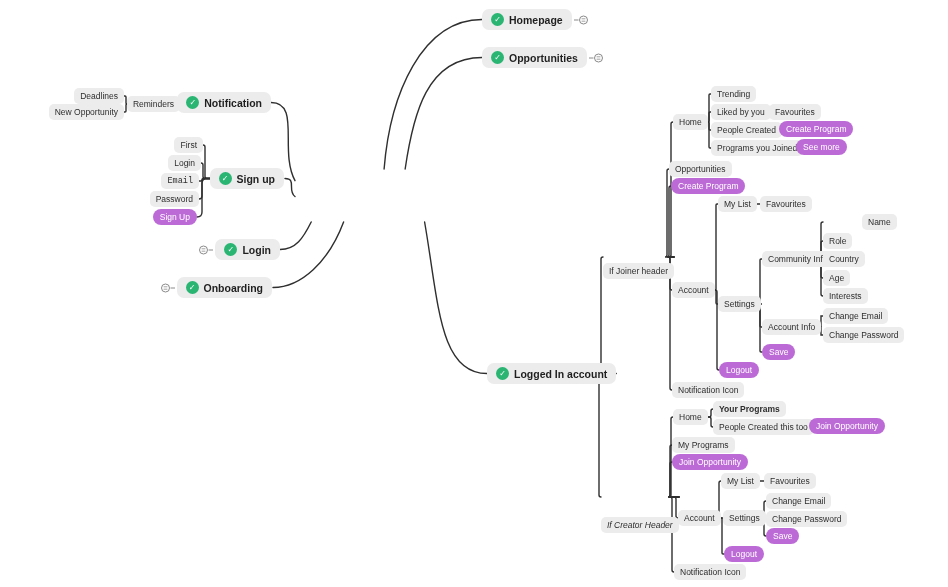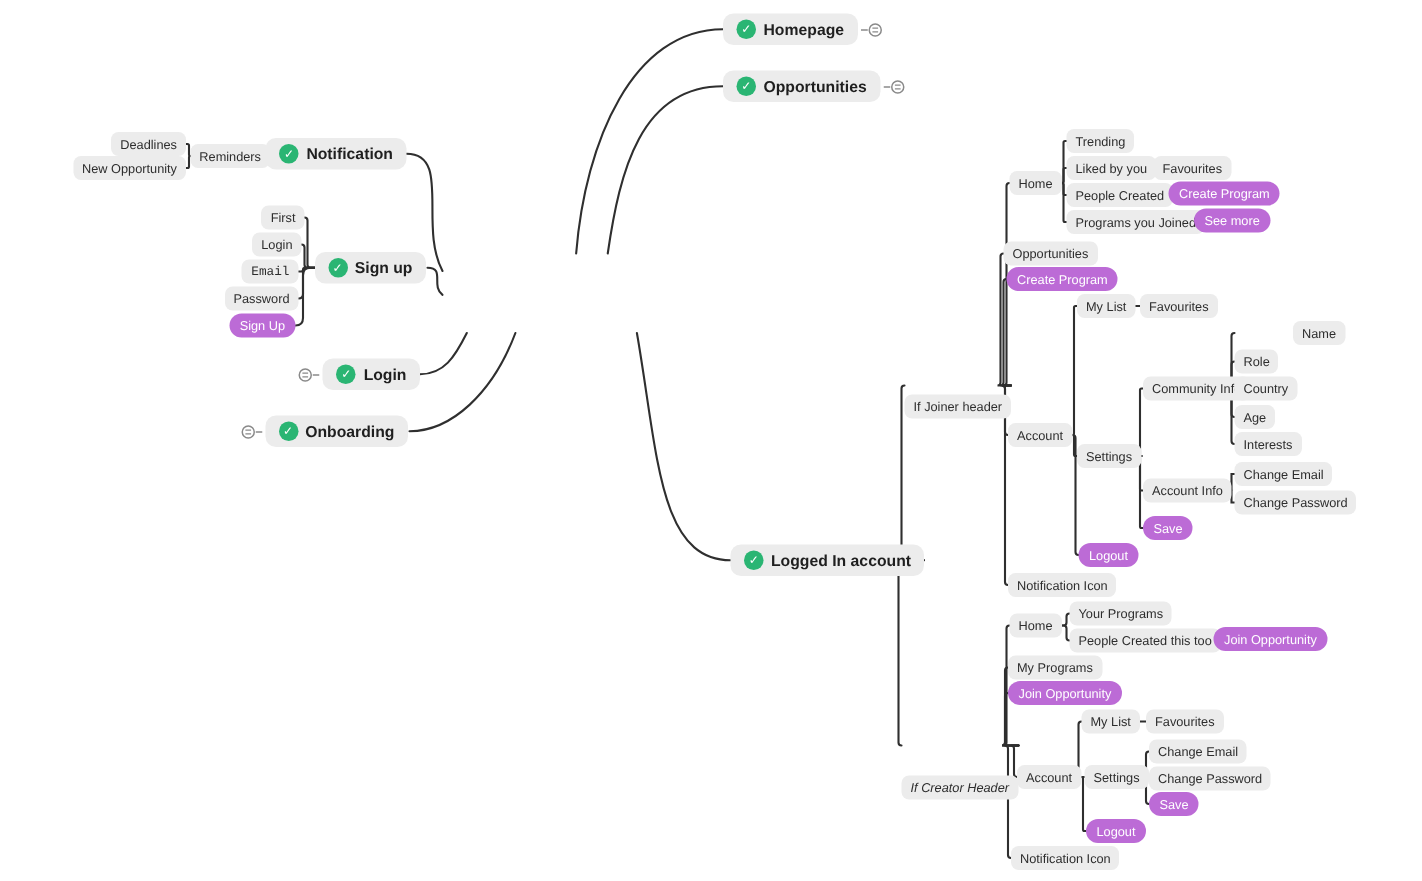--- a/index.html
+++ b/index.html
@@ -280,21 +280,21 @@
     </div>
     <div class="node item" style="left: 672px; top: 382px;">
       <span>Notification Icon</span>
     </div>
     <div class="node item" style="left: 601px; top: 517px; font-style: italic;">
       <span>If Creator Header</span>
     </div>
     <div class="node item" style="left: 673px; top: 409px;">
       <span>Home</span>
     </div>
-    <div class="node item" style="left: 713px; top: 401px;">
+    <div class="node item" style="left: 713px; top: 401px; font-weight: bold;">
       <span>Your Programs</span>
     </div>
     <div class="node item" style="left: 713px; top: 419px; justify-content: flex-end;">
       <span>People Created this too</span>
     </div>
     <div class="node action" style="left: 809px; top: 418px;">
       <span>Join Opportunity</span>
     </div>
     <div class="node item" style="left: 672px; top: 437px;">
       <span>My Programs</span>

